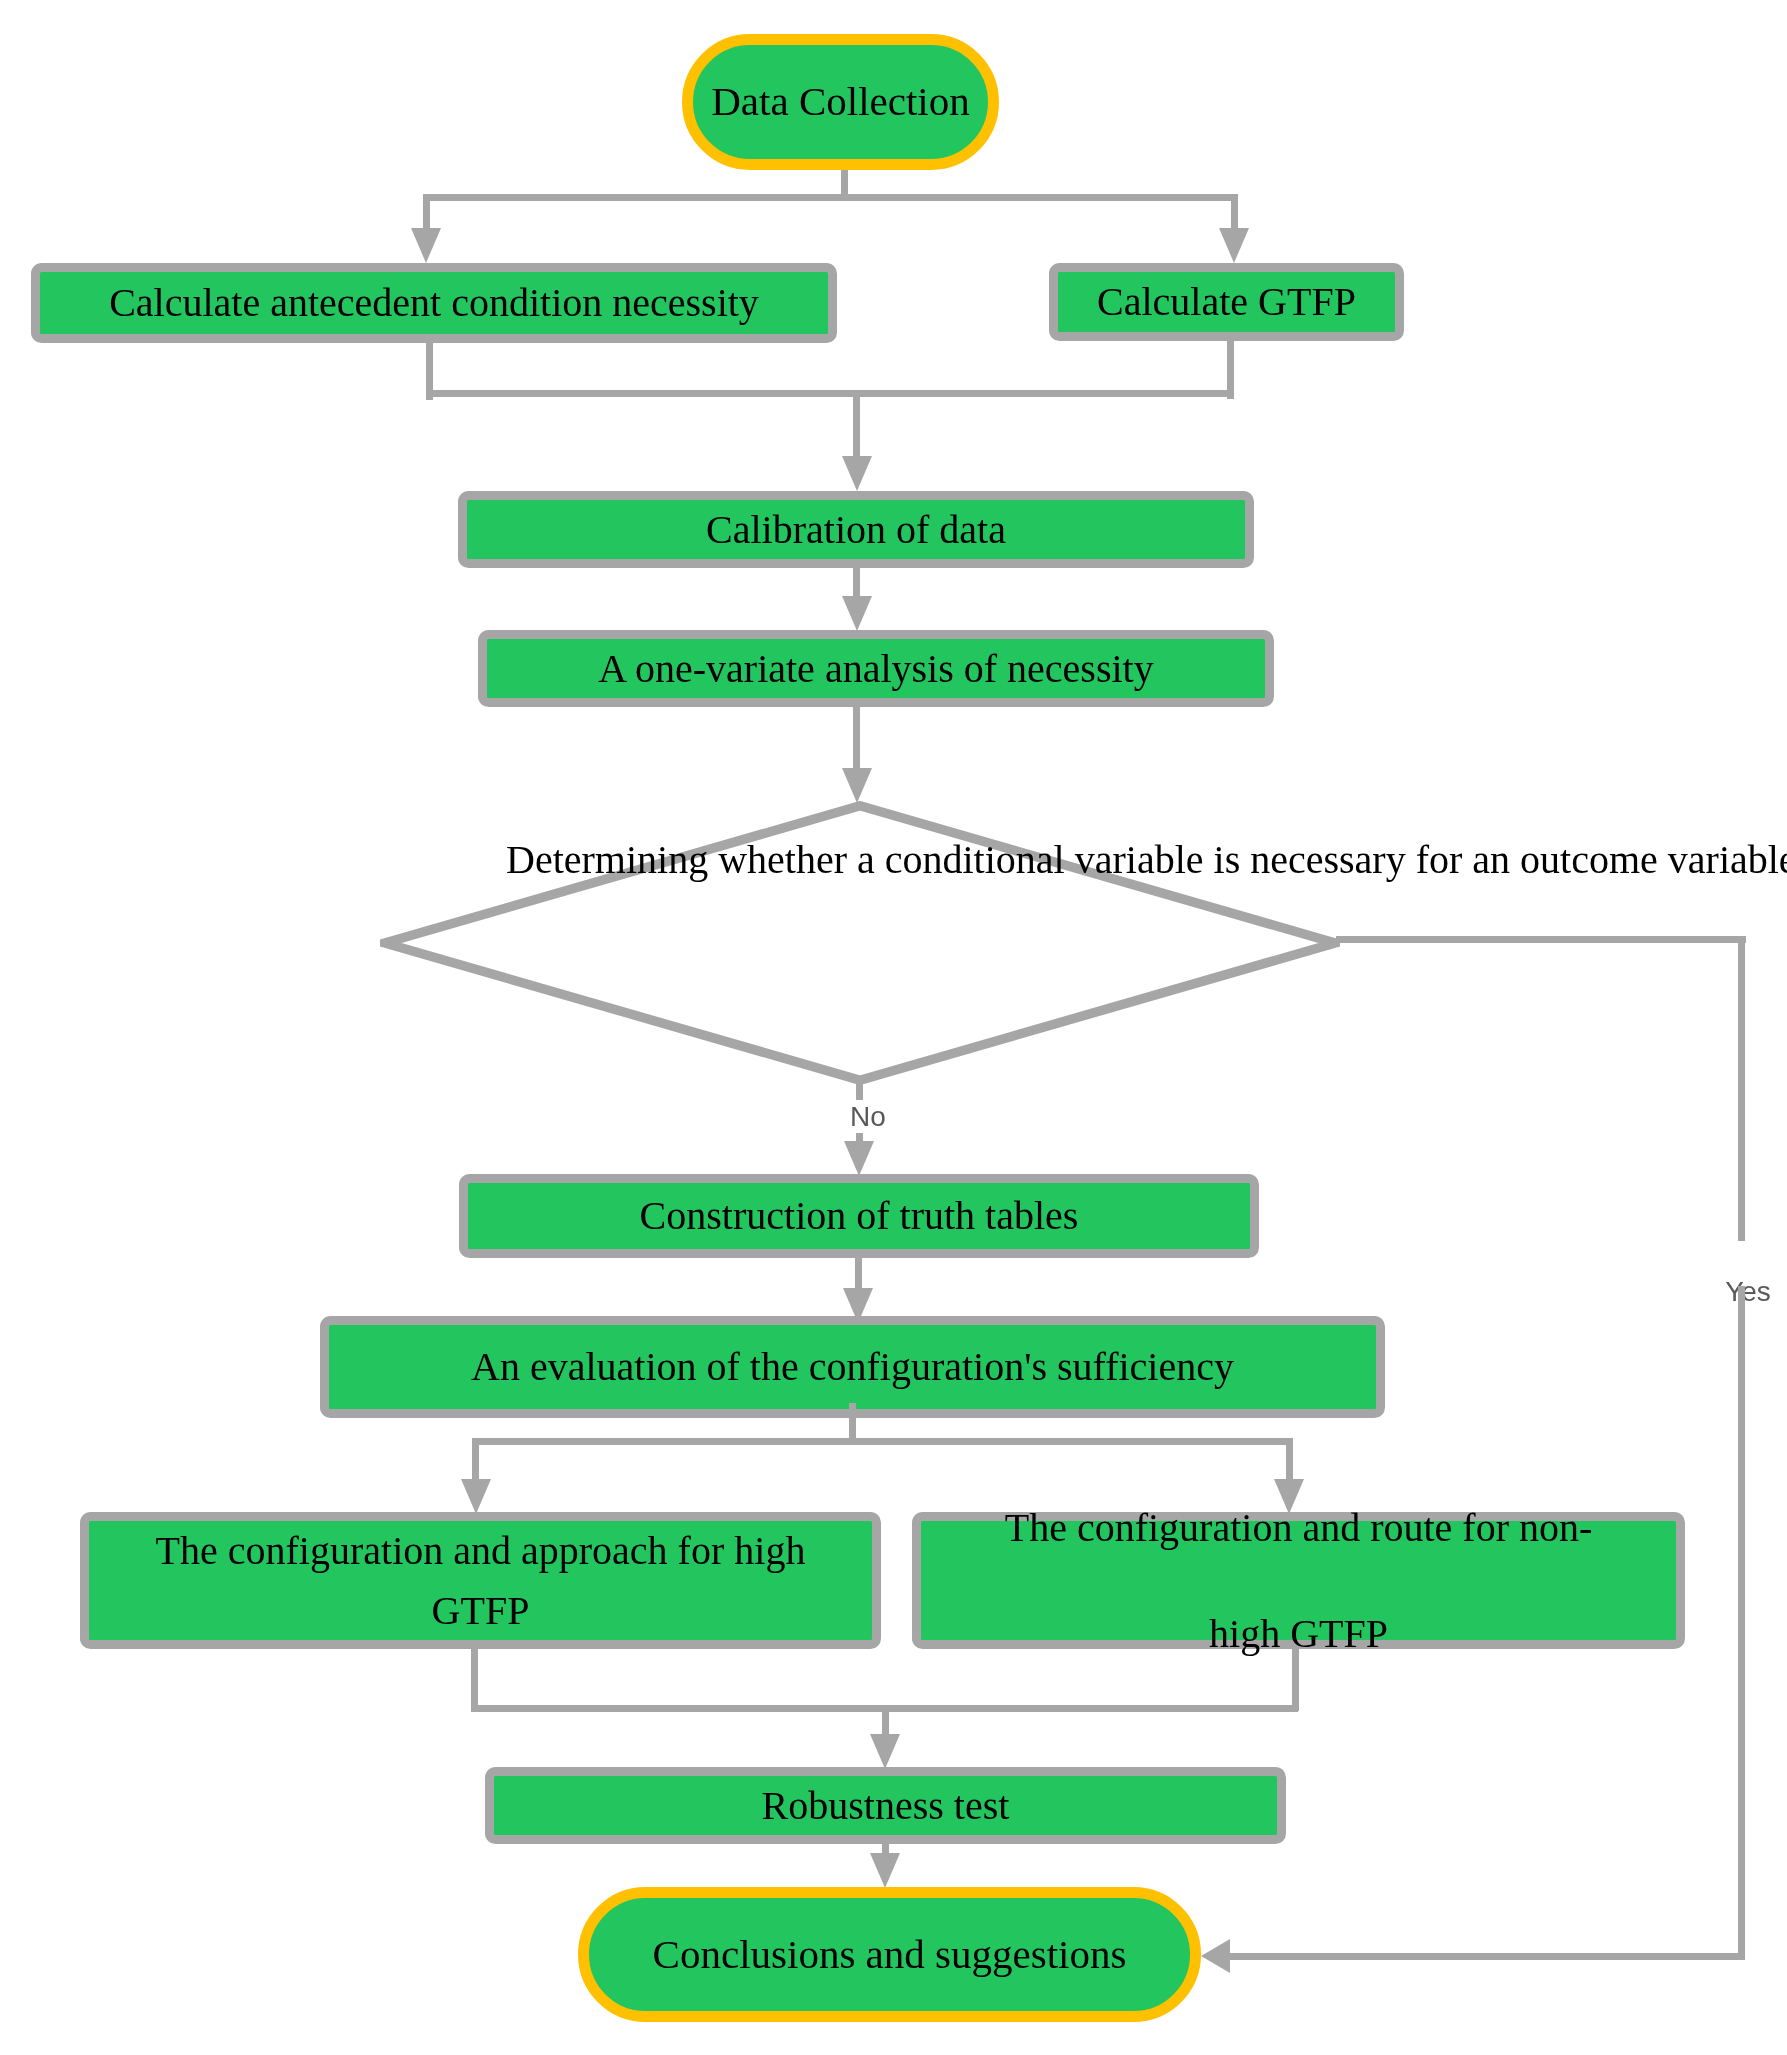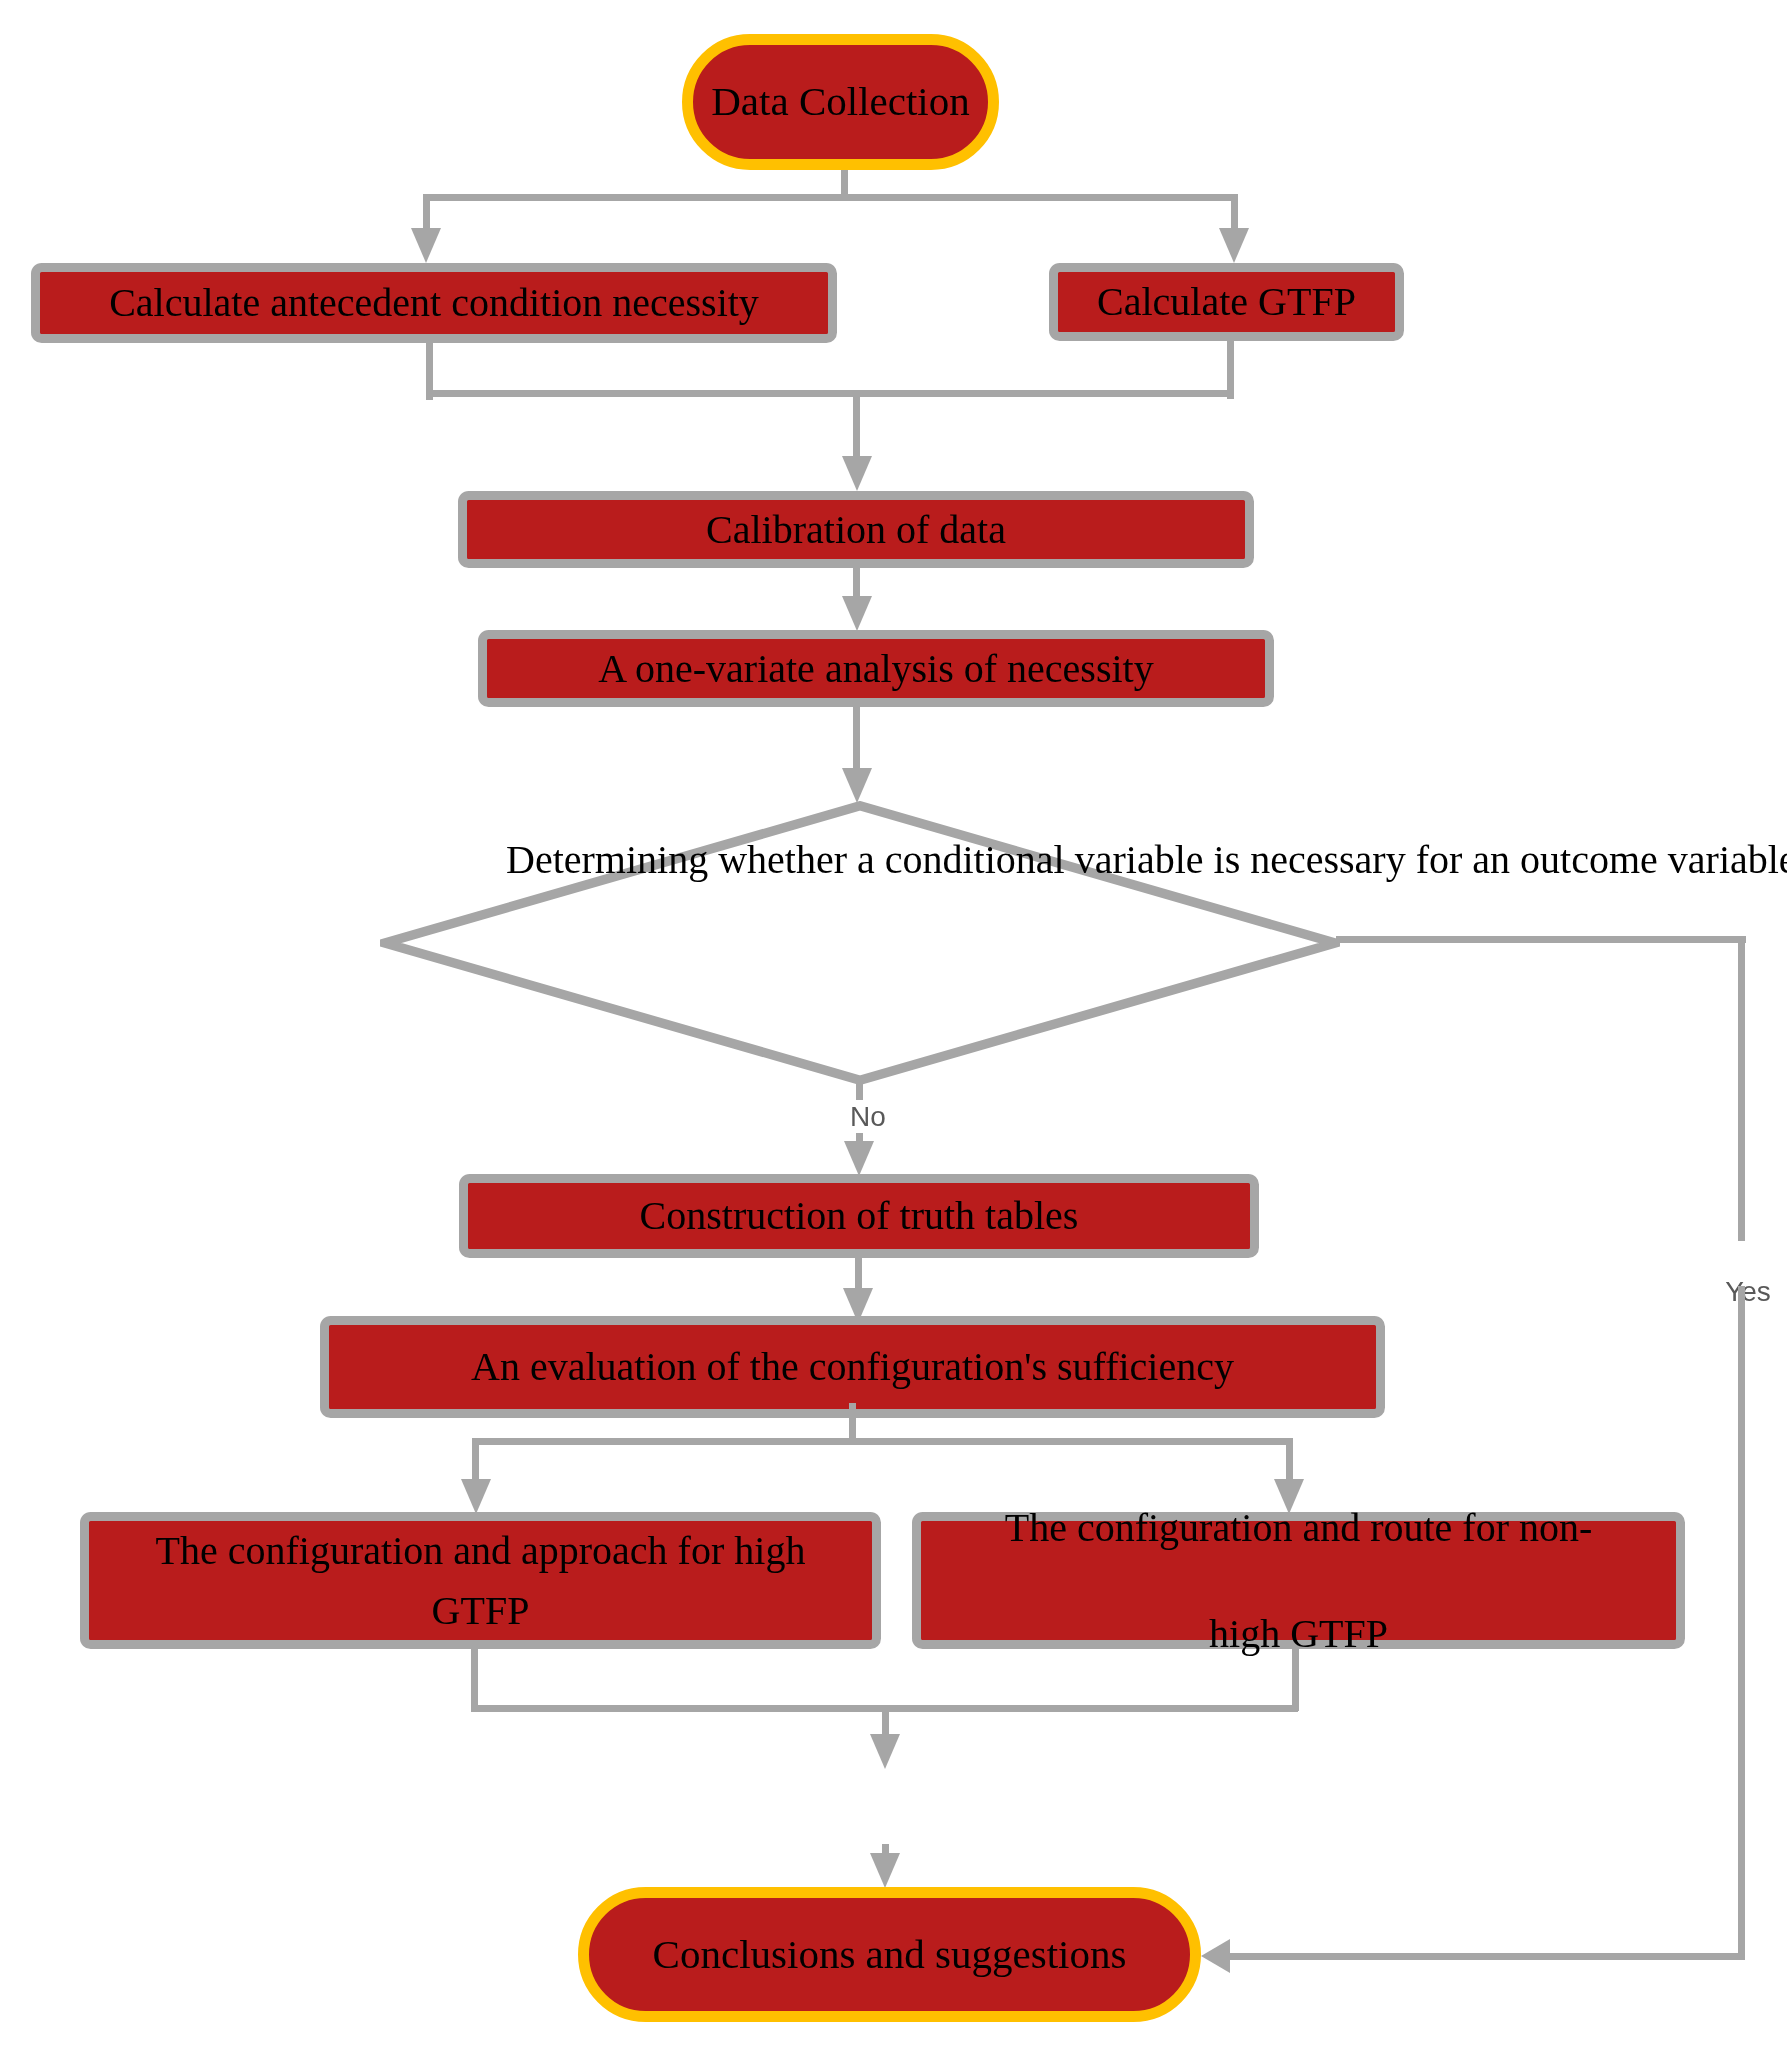--- a/index.html
+++ b/index.html
@@ -9,21 +9,21 @@
     --node-text:#000000;
     --background:#FFFFFF;
   }
   html,body{margin:0;padding:0;background:var(--background);}
   .canvas{
     position:relative;width:1788px;height:2056px;background:var(--background);
     font-family:"Liberation Serif","DejaVu Serif",serif;color:var(--node-text);
     overflow:hidden;
   }
   .node{
-    position:absolute;box-sizing:border-box;background:#b91c1c;
+    position:absolute;box-sizing:border-box;background:#22c55e;
     border:9.4px solid var(--line-gray);border-radius:10.6px;
     display:flex;flex-direction:column;align-items:center;justify-content:center;
     text-align:center;font-size:40px;line-height:1.5;white-space:nowrap;
   }
   .node span{display:block;}
   .stadium{
     border:11.8px solid var(--accent-yellow);border-radius:82px;font-size:41px;
   }
   .vline,.hline{position:absolute;background:var(--line-gray);}
   .vline{width:6.5px;}
@@ -121,20 +121,21 @@
     <span>The configuration and route for non-</span>
     <span>high GTFP</span>
   </div>
 
   <div class="vline" style="left:471px;top:1649px;height:62px;"></div>
   <div class="vline" style="left:1292px;top:1649px;height:62px;"></div>
   <div class="hline" style="left:471px;top:1705px;width:827px;"></div>
   <div class="vline" style="left:882px;top:1705px;height:29.4px;"></div>
   <div class="arrow-down" style="left:870px;top:1734px;"></div>
 
+  <div class="node" style="left:485px;top:1767px;width:801px;height:77px;">Robustness test</div>
 
   <div class="vline" style="left:882px;top:1844px;height:11.8px;"></div>
   <div class="arrow-down" style="left:870px;top:1853px;"></div>
 
   <div class="node stadium" style="left:578px;top:1887px;width:623px;height:135px;">Conclusions and suggestions</div>
 
   <div class="hline" style="left:1336px;top:936px;width:410px;"></div>
   <div class="vline" style="left:1738px;top:936px;height:305px;"></div>
   <div class="edge-label" style="left:1740px;top:1292px;">Yes</div>
   <div class="vline" style="left:1738px;top:1286px;height:673px;"></div>

